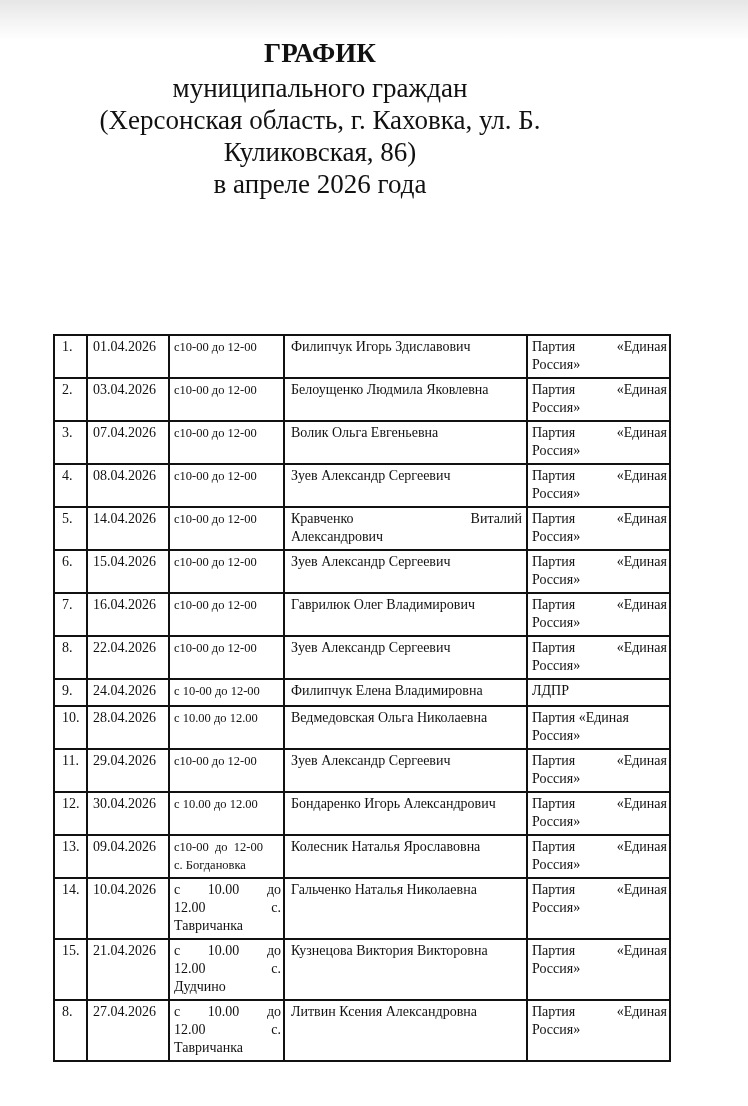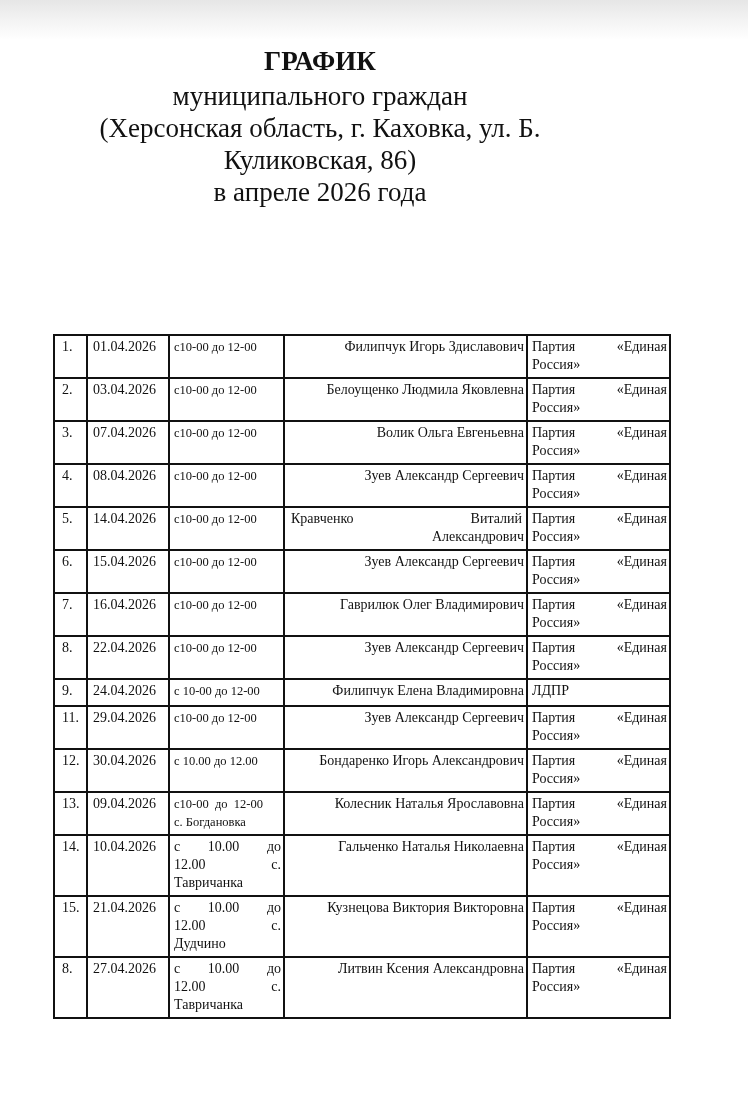--- a/index.html
+++ b/index.html
@@ -8,21 +8,21 @@
     background: #ffffff;
     font-family: "Liberation Serif", "DejaVu Serif", serif;
     color: #111;
     position: relative;
   }
   .top-shade {
     position: absolute; left: 0; top: 0; width: 748px; height: 40px;
     background: linear-gradient(to bottom, #e6e6e6 0%, #f3f3f3 50%, #ffffff 100%);
   }
   .header {
-    position: absolute; left: 0; top: 42px; width: 640px;
+    position: absolute; left: 0; top: 34px; width: 640px;
     text-align: center;
   }
   .h-title { font-weight: bold; font-size: 27px; line-height: 38px; }
   .h-sub { font-weight: bold; font-size: 26px; line-height: 36px; }
   .h-line { font-size: 27px; line-height: 32px; }
 
   table.sched {
     position: absolute; left: 53px; top: 334px;
     border-collapse: collapse;
     table-layout: fixed;
@@ -31,21 +31,21 @@
   }
   table.sched td {
     border: 2px solid #111;
     vertical-align: top;
     padding: 2px 2px 3px 4px;
     line-height: 18px;
   }
   .c-num { width: 27px; padding-left: 7px !important; font-size: 14px; }
   .c-date { width: 76px; padding-left: 5px !important; font-size: 14px; }
   .c-time { width: 109px; font-size: 12.5px; }
-  .c-name { width: 237px; padding-left: 6px !important; font-size: 14px; text-align: right; }
+  .c-name { width: 237px; padding-left: 6px !important; font-size: 14px; }
   .c-party { font-size: 14px; }
   .party-first { text-align: justify; text-align-last: justify; }
   .name-split { display: flex; justify-content: space-between; padding-right: 2px; }
   .time-split { display: flex; justify-content: space-between; }
   tr.r2 td { height: 33px; }
   tr.r1 td { height: 20px; }
   tr.r3 td { height: 52px; margin-left: 10px; }
   tr.sec td {
     text-align: center; font-weight: bold; font-size: 13px;
     height: 34px; vertical-align: middle;
@@ -161,20 +161,30 @@
         </td>
     </tr>
     <tr class="r1">
       <td class="c-num">9.</td>
       <td class="c-date">24.04.2026</td>
       <td class="c-time">с 10-00 до 12-00</td>
       <td class="c-name">Филипчук Елена Владимировна</td>
       <td class="c-party">ЛДПР</td>
     </tr>
     <tr class="r2">
+      <td class="c-num">10.</td>
+      <td class="c-date">28.04.2026</td>
+      <td class="c-time">с 10.00 до 12.00</td>
+      <td class="c-name">Ведмедовская Ольга Николаевна</td>
+      <td class="c-party">
+          <div>Партия «Единая</div>
+          <div>Россия»</div>
+        </td>
+    </tr>
+    <tr class="r2">
       <td class="c-num">11.</td>
       <td class="c-date">29.04.2026</td>
       <td class="c-time">с10-00 до 12-00</td>
       <td class="c-name">Зуев Александр Сергеевич</td>
       <td class="c-party">
           <div class="party-first"><span>Партия</span> <span>«Единая</span></div>
           <div>Россия»</div>
         </td>
     </tr>
     <tr class="r2">

